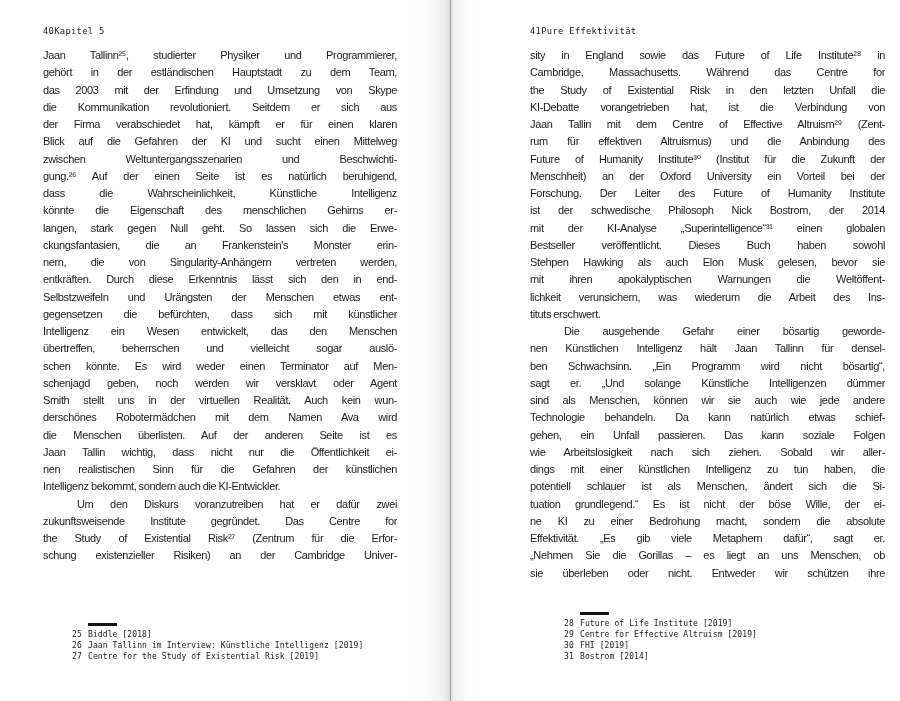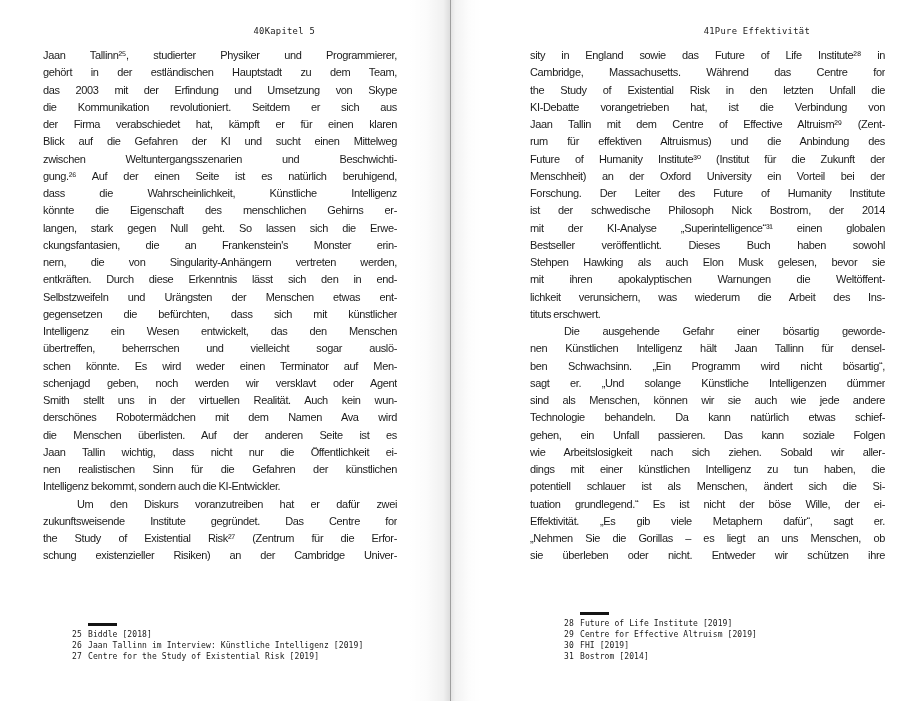--- a/index.html
+++ b/index.html
@@ -19,21 +19,21 @@
       rgba(0,0,0,0.13) 56%, rgba(0,0,0,0.05) 64%, rgba(0,0,0,0.01) 82%, rgba(0,0,0,0) 100%);
   }
   .gutter-line { position: absolute; top: 0; left: 450px; width: 1px; height: 701px; background: rgba(0,0,0,0.30); }
 
   .page { position: absolute; top: 0; height: 701px; }
   .page--left  { left: 43px;  width: 354px; }
   .page--right { left: 530px; width: 355px; }
 
   .page-header {
     position: absolute; top: 26px; left: 0; right: 16px;
-    display: flex; justify-content: flex-end;
+    display: flex; justify-content: flex-start;
     font-family: "DejaVu Sans Mono", "Liberation Mono", monospace;
     font-size: 8.8px; letter-spacing: 0.3px; color: #181818;
   }
   .page--left  .running-head { margin-right: 66px; }
   .page--right .running-head { margin-right: 59px; }
 
   .body-text {
     position: absolute; top: 47px; left: 0; right: 0;
     color: #1b1b1b; font-size: 11px; line-height: 17.25px;
     letter-spacing: -0.35px; word-spacing: -0.5px;
@@ -150,20 +150,21 @@
         <div class="bl">nen Künstlichen Intelligenz hält Jaan Tallinn für densel-</div>
         <div class="bl">ben Schwachsinn. „Ein Programm wird nicht bösartig“,</div>
         <div class="bl">sagt er. „Und solange Künstliche Intelligenzen dümmer</div>
         <div class="bl">sind als Menschen, können wir sie auch wie jede andere</div>
         <div class="bl">Technologie behandeln. Da kann natürlich etwas schief-</div>
         <div class="bl">gehen, ein Unfall passieren. Das kann soziale Folgen</div>
         <div class="bl">wie Arbeitslosigkeit nach sich ziehen. Sobald wir aller-</div>
         <div class="bl">dings mit einer künstlichen Intelligenz zu tun haben, die</div>
         <div class="bl">potentiell schlauer ist als Menschen, ändert sich die Si-</div>
         <div class="bl">tuation grundlegend.“ Es ist nicht der böse Wille, der ei-</div>
+        <div class="bl">ne KI zu einer Bedrohung macht, sondern die absolute</div>
         <div class="bl">Effektivität. „Es gib viele Metaphern dafür“, sagt er.</div>
         <div class="bl">„Nehmen Sie die Gorillas – es liegt an uns Menschen, ob</div>
         <div class="bl">sie überleben oder nicht. Entweder wir schützen ihre</div>
       </div>
 
     <div class="footnotes">
       <div class="fn-rule"></div>
       <div>
 
       <div class="fn-row">

